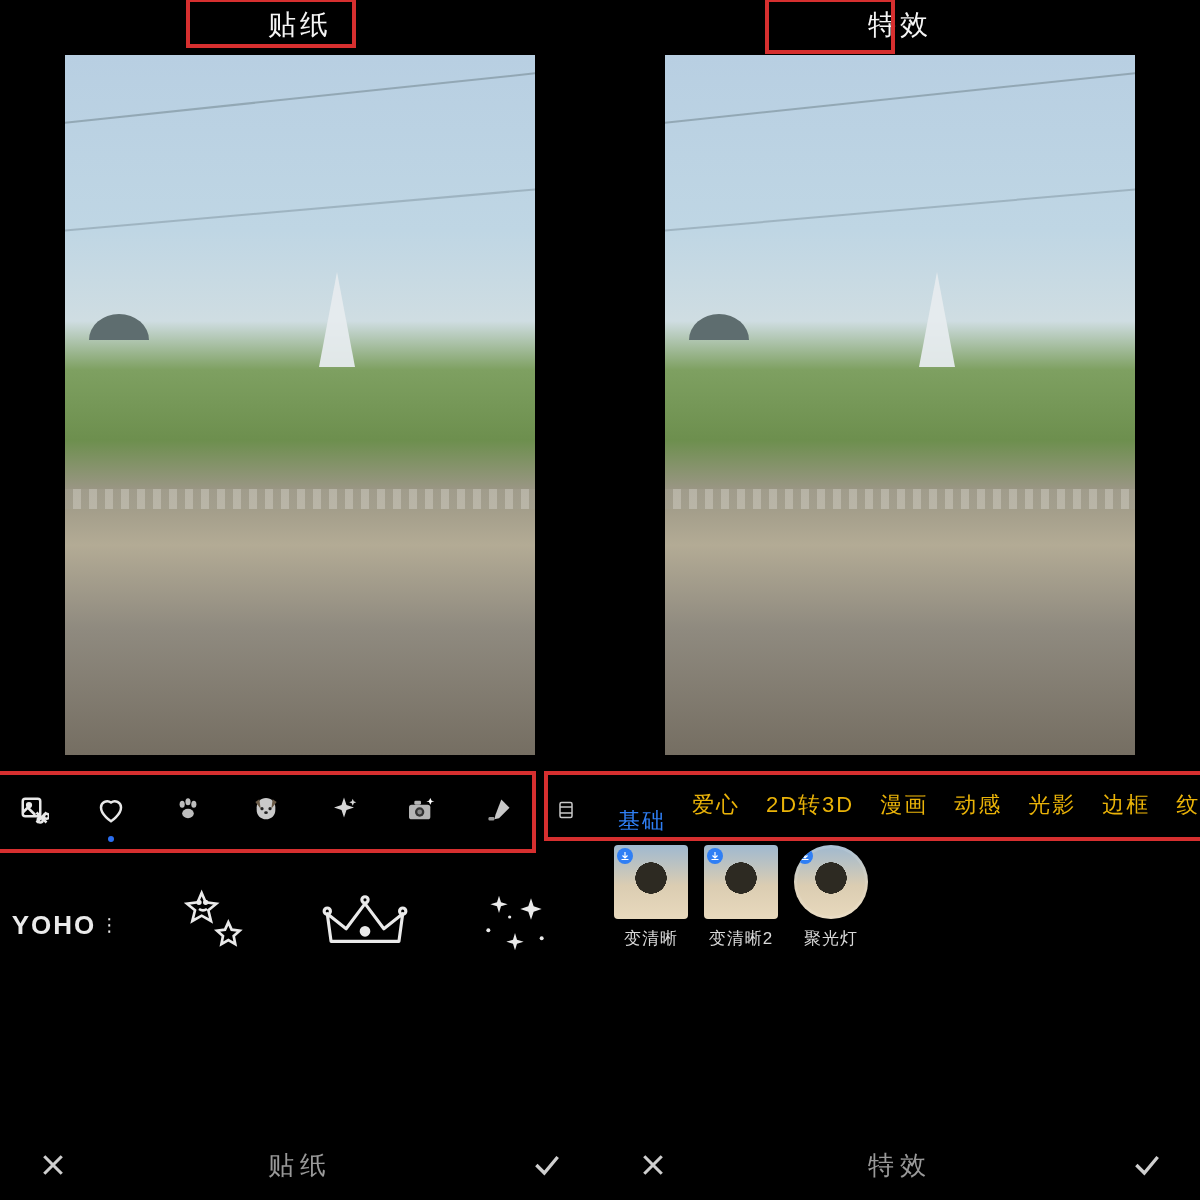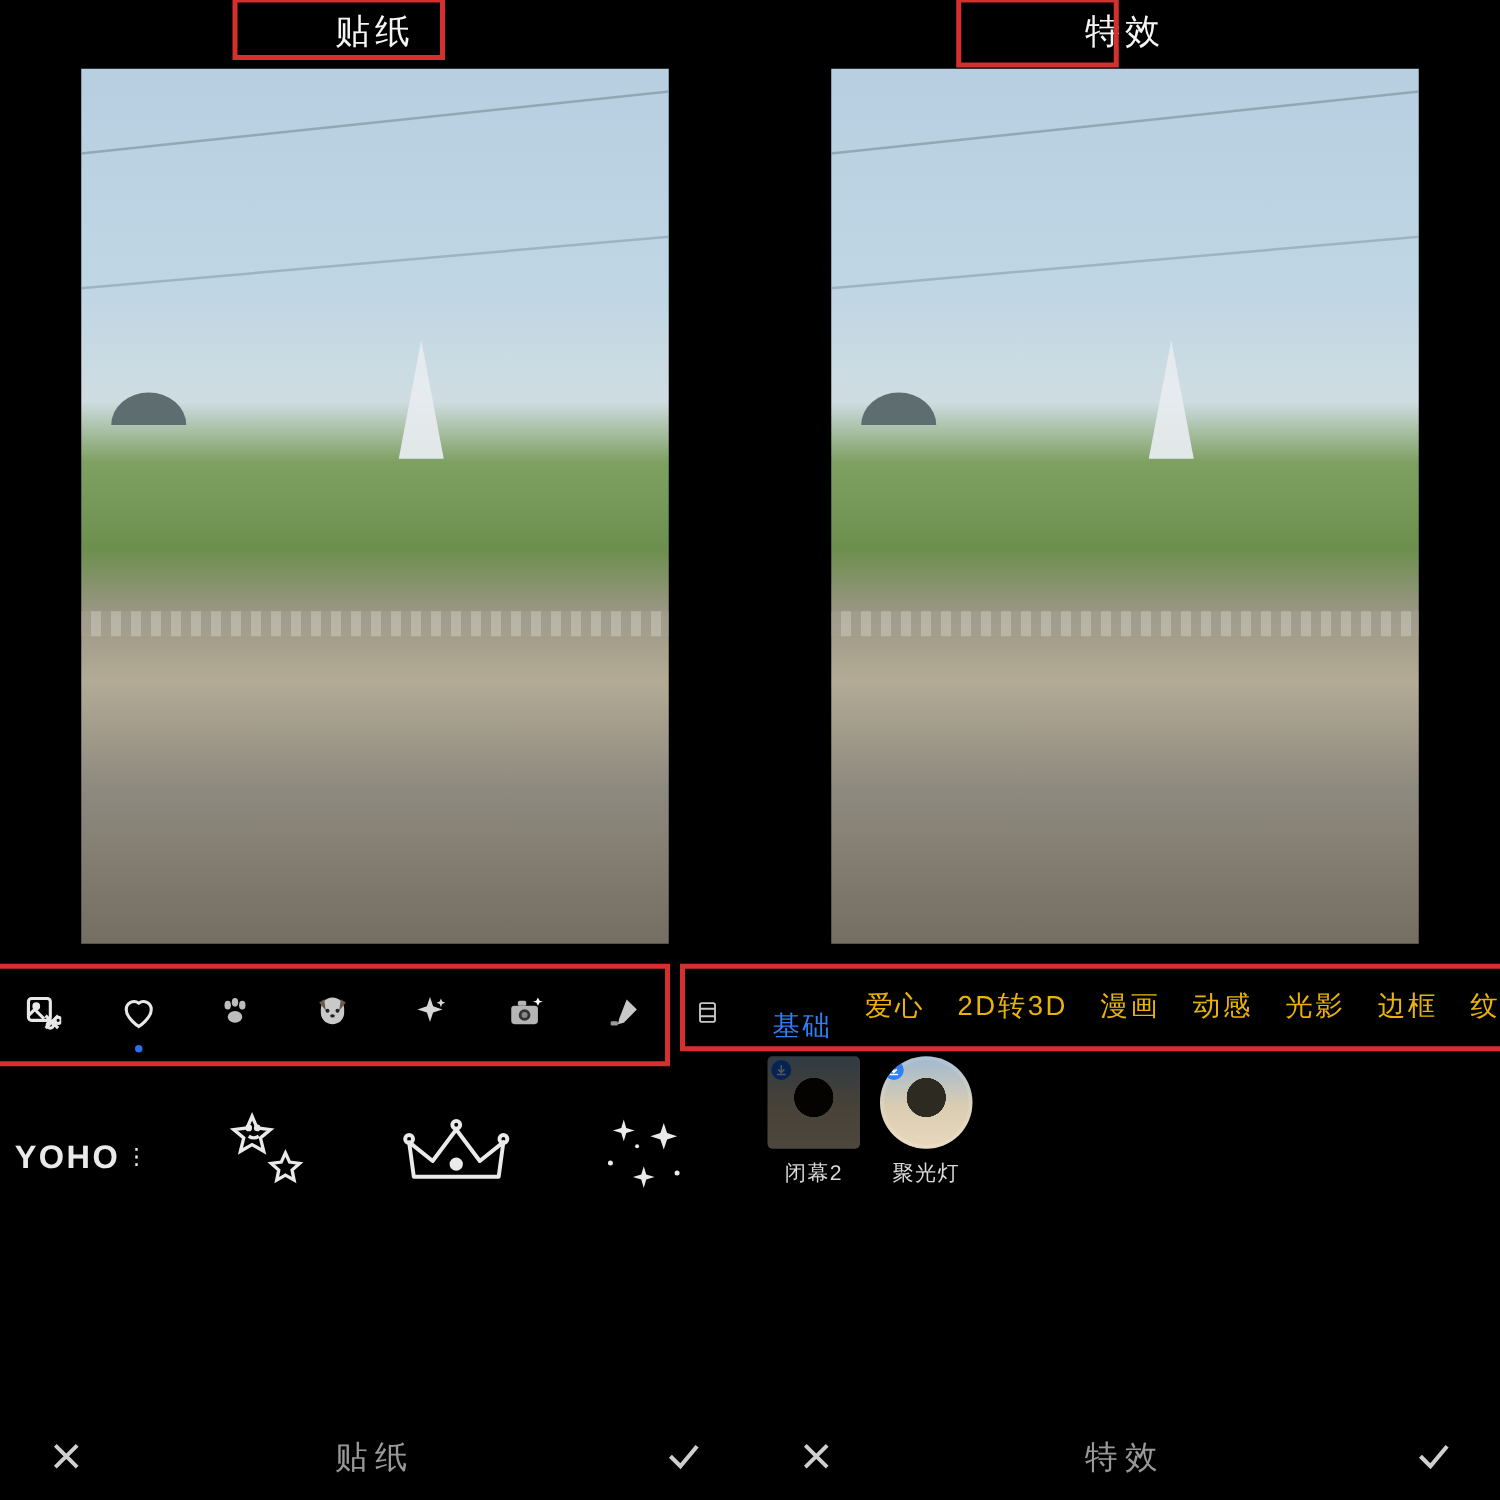--- a/index.html
+++ b/index.html
@@ -331,29 +331,40 @@
     <span class="tab">漫画</span>
     <span class="tab">动感</span>
     <span class="tab">光影</span>
     <span class="tab">边框</span>
     <span class="tab">纹理</span>
     <div class="hl-box" style="top:6px; left:-56px; width:660px; height:70px;"></div>
   </div>
 
   <div class="thumbs-row">
     <div class="thumb">
-      <div class="thumb-img dark">
+      <div class="thumb-img">
           <div class="tree"></div>
         <div class="dl-badge">
-            <svg viewBox="0 0 10 10">
+            <svg viewBox="0 0 10 10" fill="#fff">
               <path d="M5 1v5M2.5 4.5L5 7l2.5-2.5M1.5 8.5h7" stroke="#fff" stroke-width="1.2" fill="none"></path>
             </svg>
           </div>
       </div>
-      <div class="thumb-label">闭幕2</div>
+      <div class="thumb-label">变清晰</div>
+    </div>
+    <div class="thumb">
+      <div class="thumb-img">
+          <div class="tree"></div>
+        <div class="dl-badge">
+            <svg viewBox="0 0 10 10" fill="#fff">
+              <path d="M5 1v5M2.5 4.5L5 7l2.5-2.5M1.5 8.5h7" stroke="#fff" stroke-width="1.2" fill="none"></path>
+            </svg>
+          </div>
+      </div>
+      <div class="thumb-label">变清晰2</div>
     </div>
     <div class="thumb">
       <div class="thumb-img round">
           <div class="tree"></div>
         <div class="dl-badge">
             <svg viewBox="0 0 10 10">
               <path d="M5 1v5M2.5 4.5L5 7l2.5-2.5M1.5 8.5h7" stroke="#fff" stroke-width="1.2" fill="none"></path>
             </svg>
           </div>
       </div>

